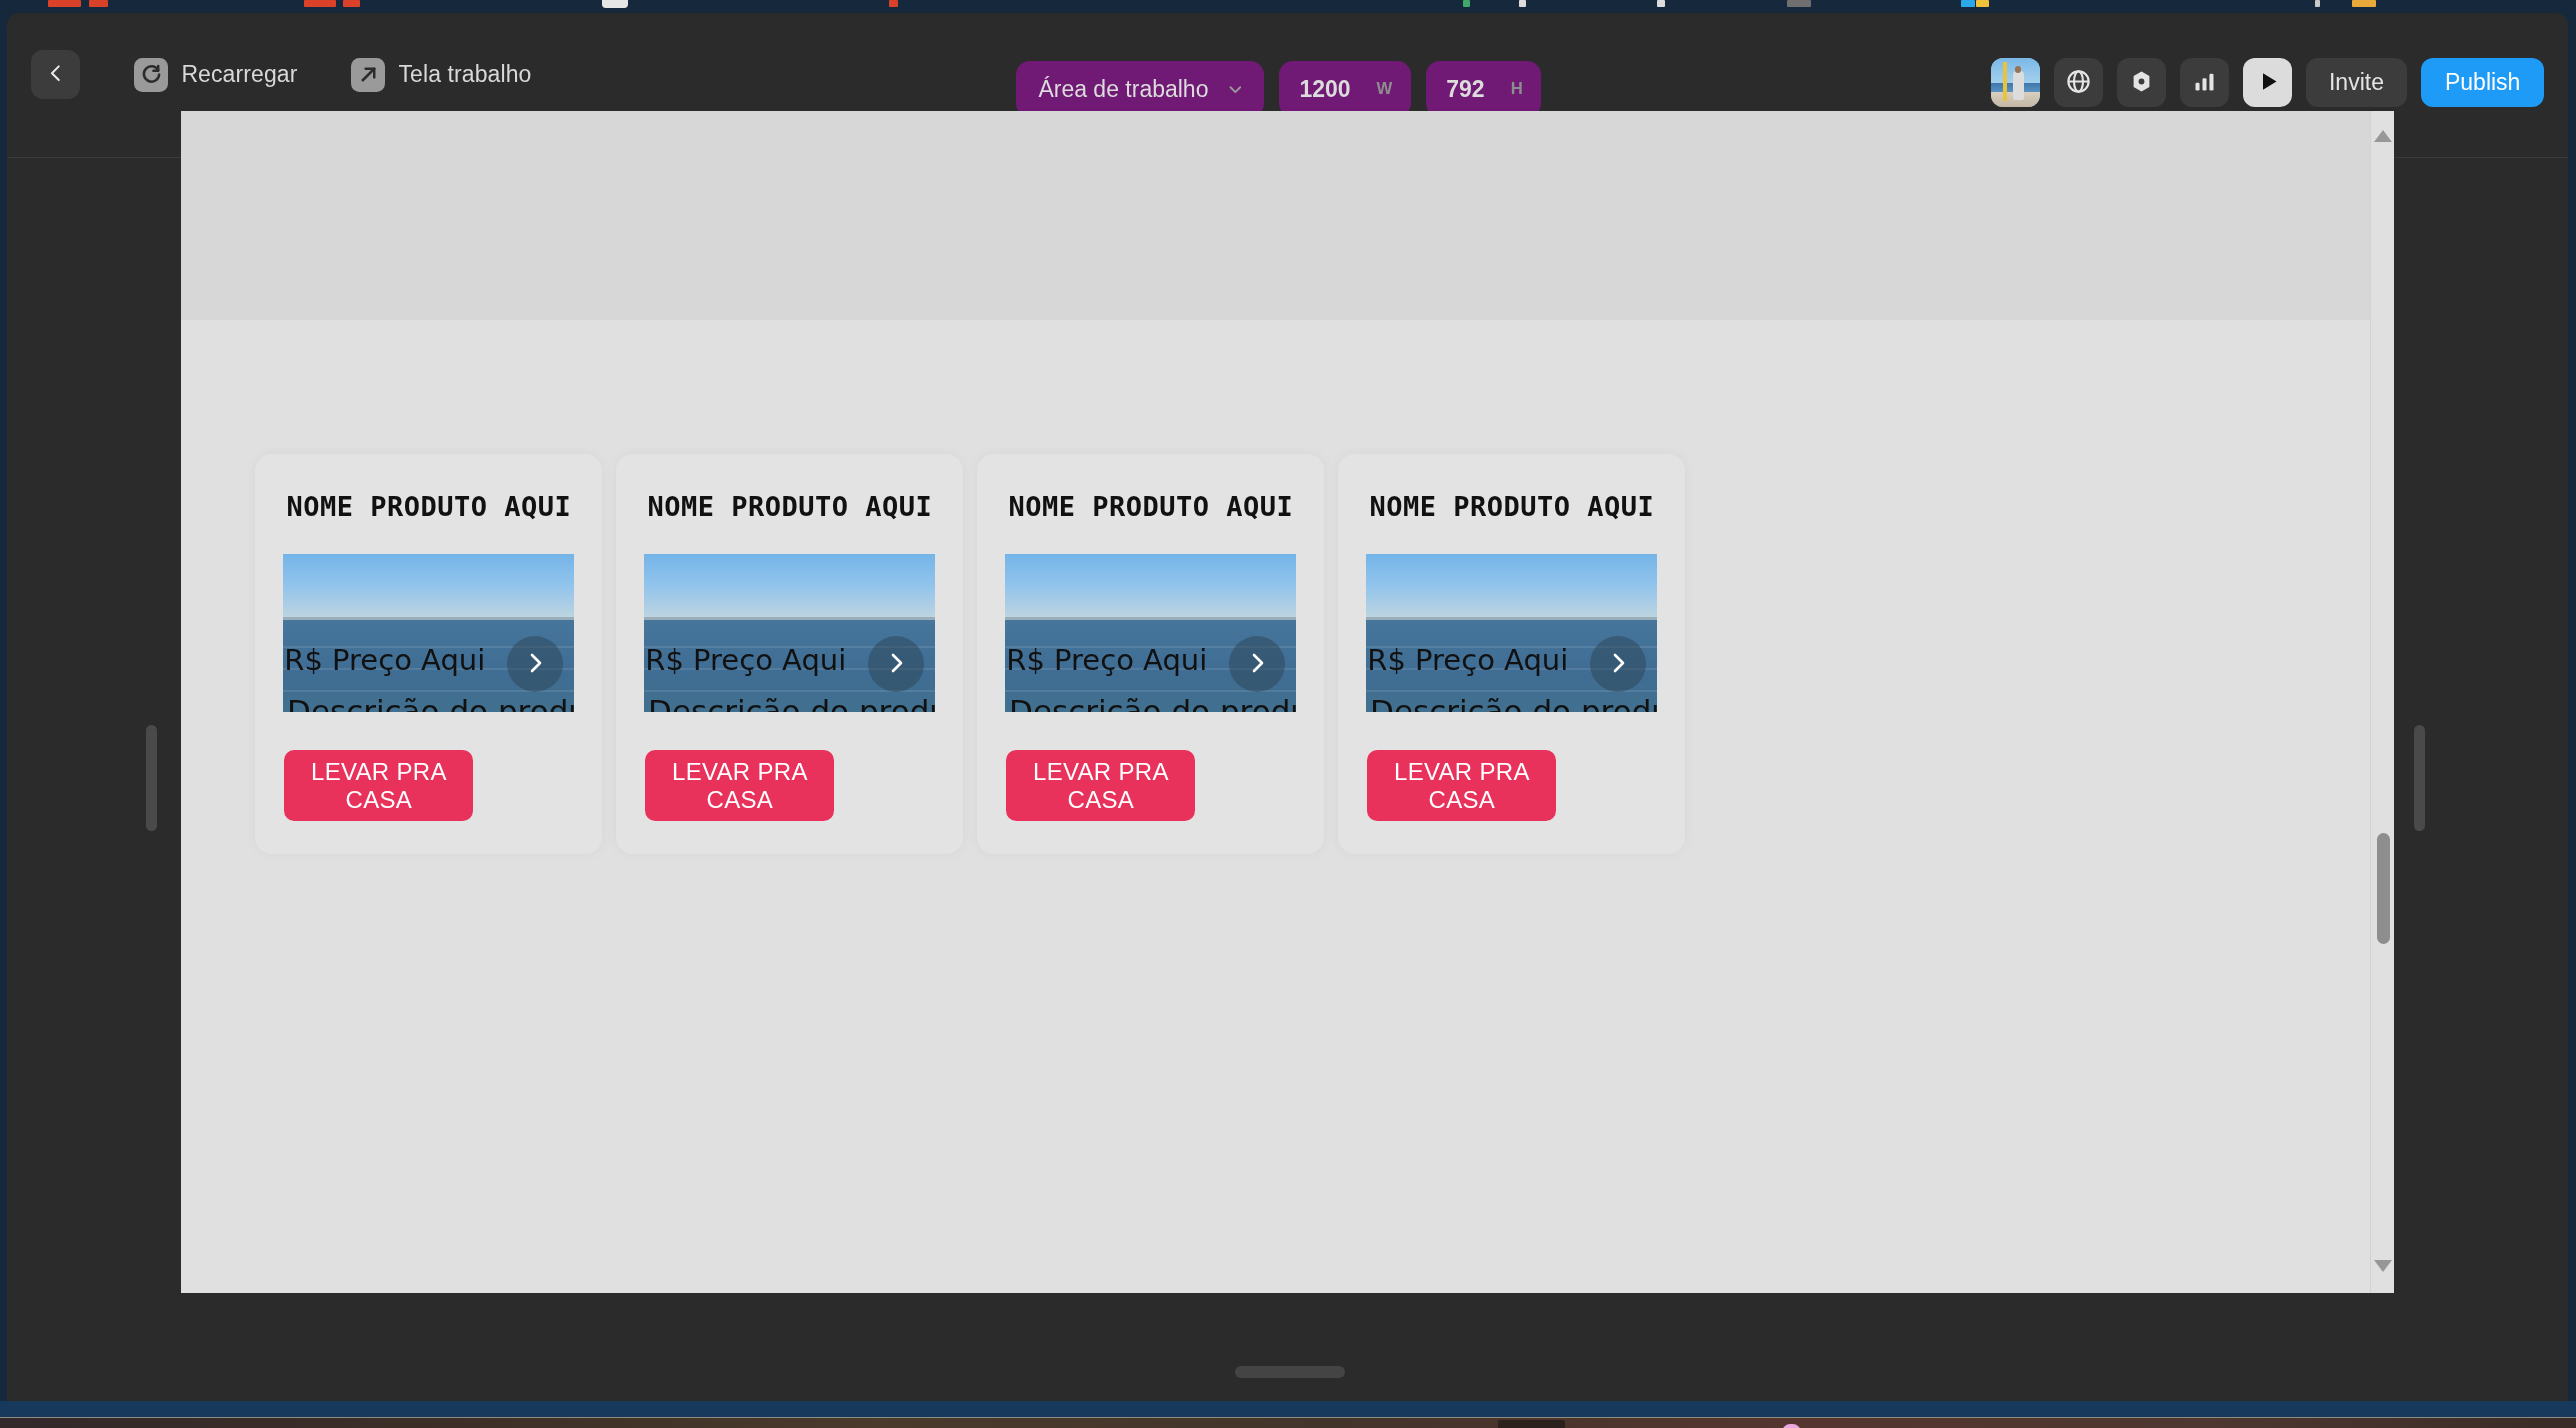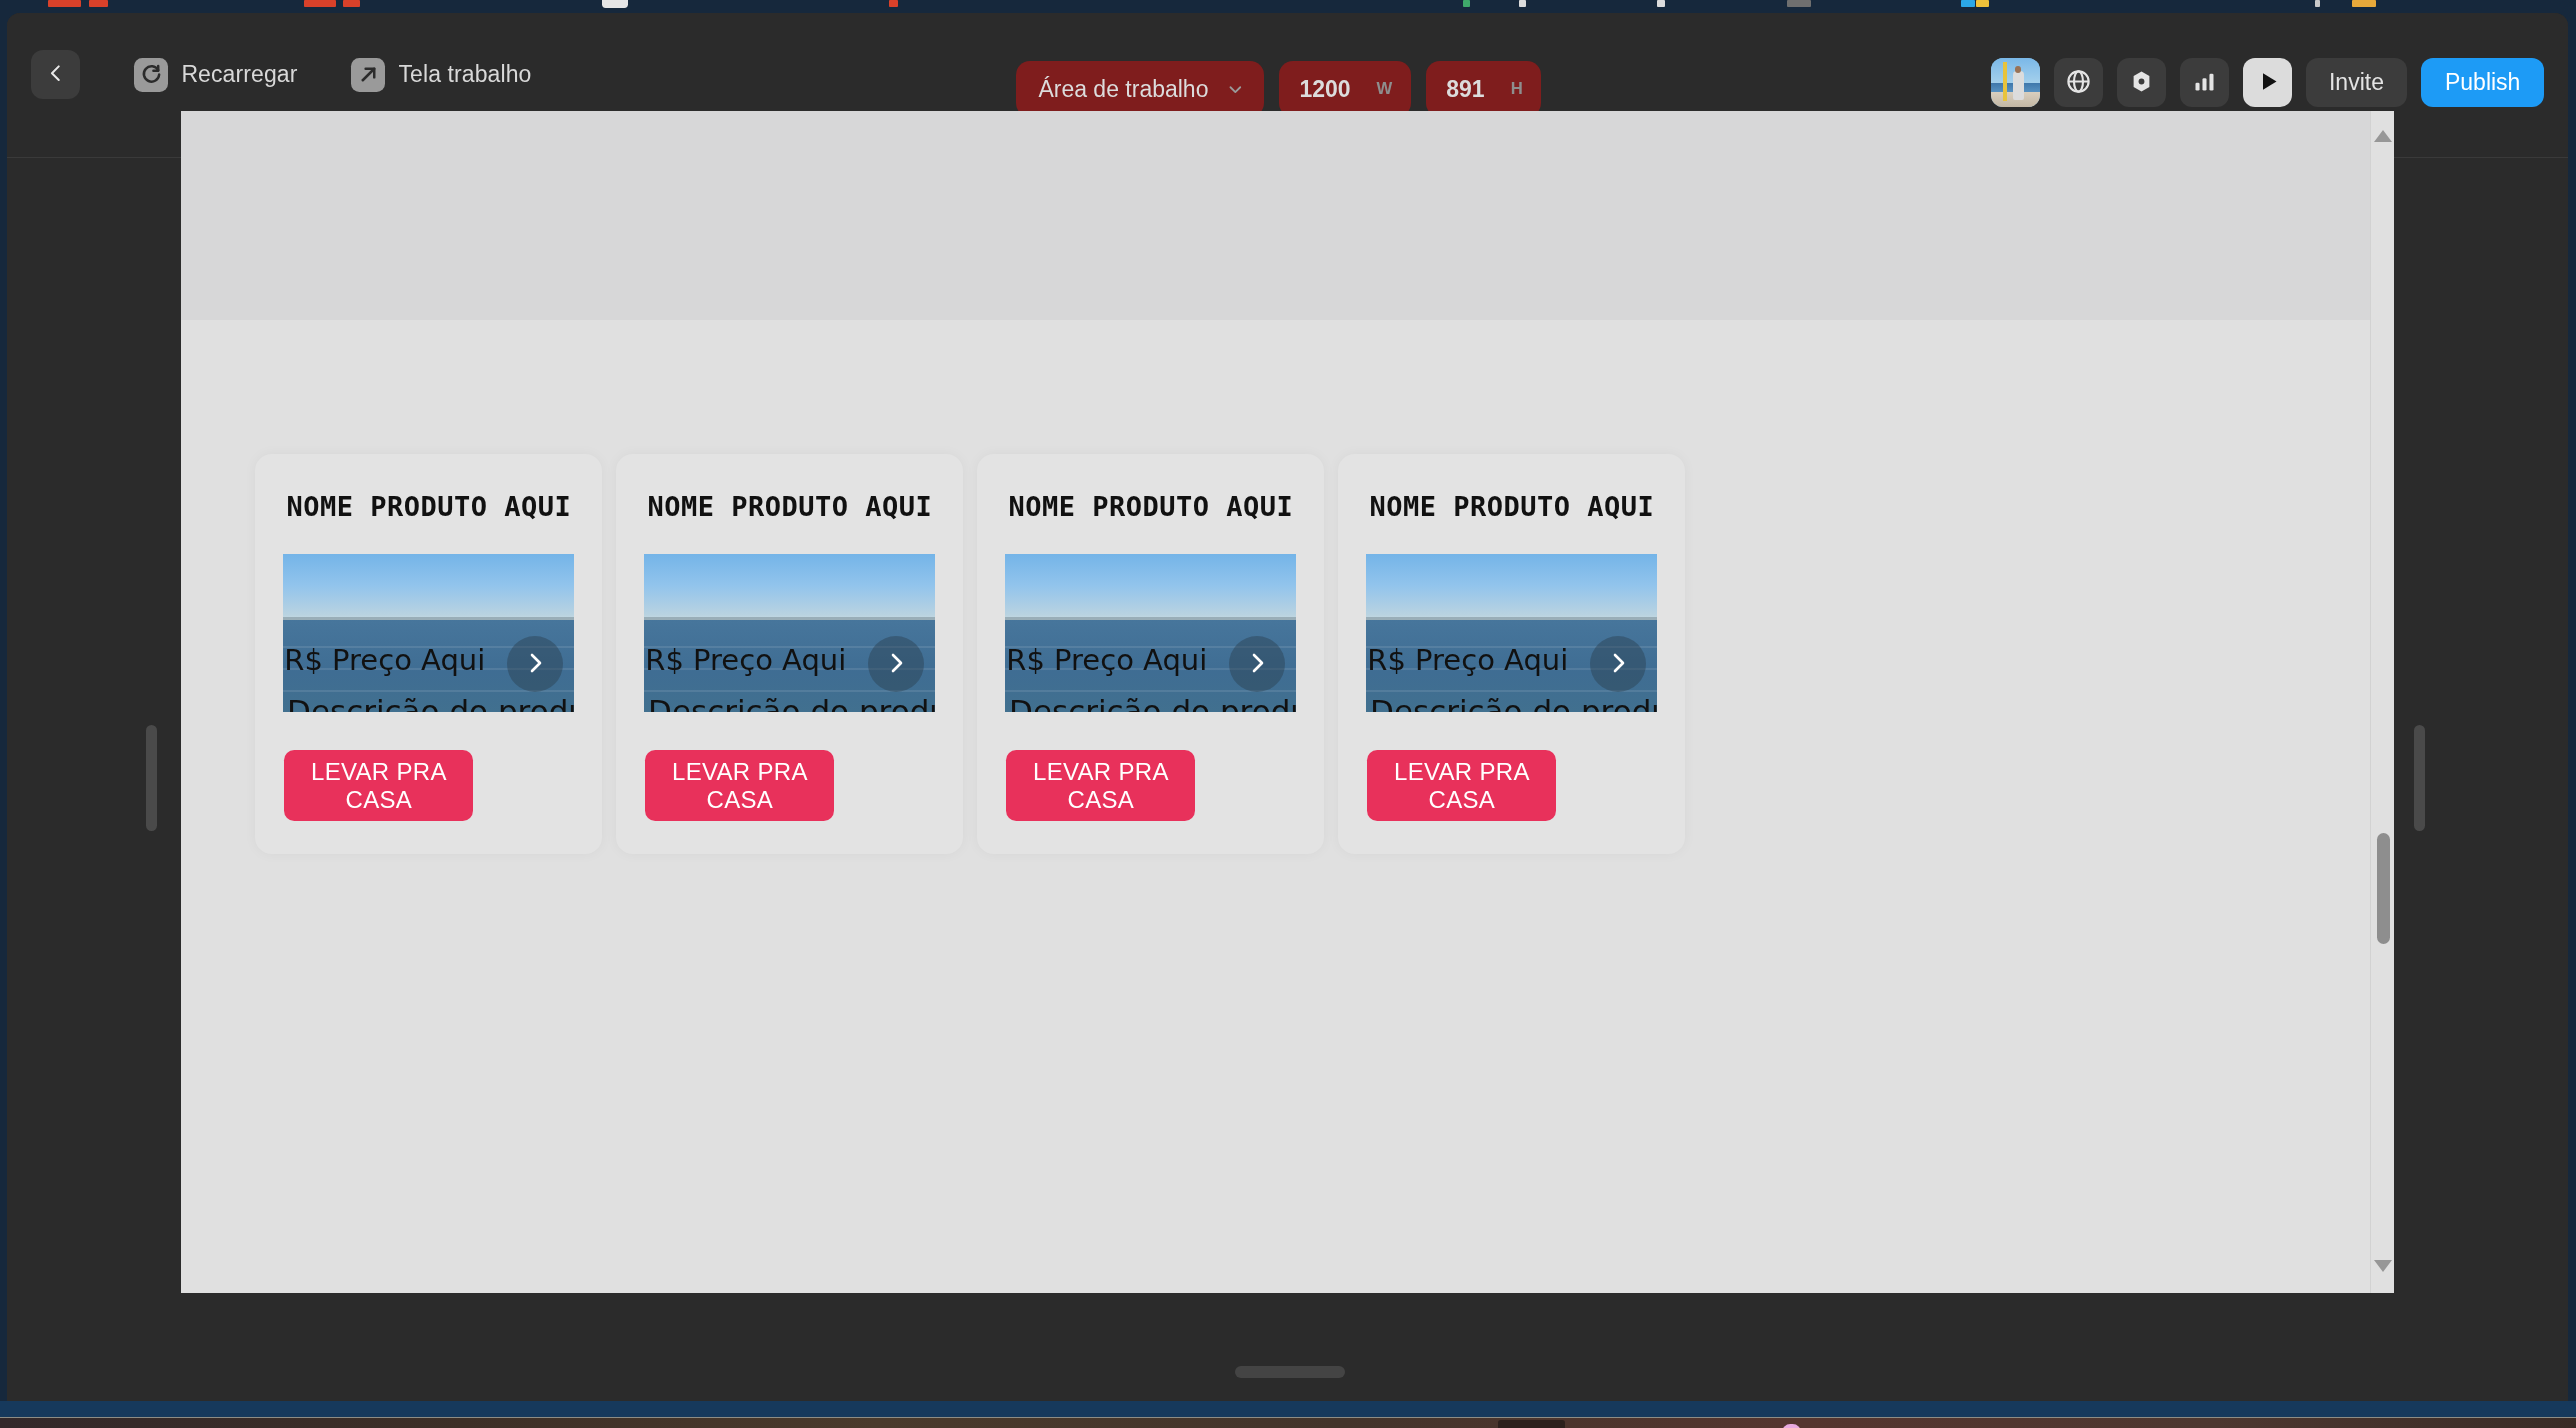--- a/index.html
+++ b/index.html
@@ -64,21 +64,21 @@
     background: #9a9a9a; display:flex; align-items:center; justify-content:center;
   }
   .tb-icon svg { width: 23px; height: 23px; }
   .tb-label { color: #d8d8d8; font-size: 23px; letter-spacing: 0.1px; }
 
   .tb-center {
     position: absolute; left: 1009px; top: 48px;
     display: flex; align-items: center; gap: 15px;
   }
   .pill {
-    height: 56px; border-radius: 14px; background: #7f1d1d;
+    height: 56px; border-radius: 14px; background: #701a75;
     display: flex; align-items: center; cursor: pointer;
   }
   .pill.sel { padding: 0 20.4px 0 22px; gap: 18.5px; }
   .pill.num { padding: 0 18.5px 0 20.4px; gap: 26px; font-weight: bold; }
   .pill-text { color: #dcdcdc; font-size: 23px; }
   .pill-unit { color: #8e8e8e; font-size: 16.7px; }
   .chev-d { width: 16.7px; height: 16.7px; }
 
   .tb-right {
     position: absolute; right: 24px; top: 45px;
@@ -290,21 +290,21 @@
             <svg viewBox="0 0 24 24" fill="none" stroke="#9a9a9a" stroke-width="2.6" stroke-linecap="round" stroke-linejoin="round">
               <polyline points="5 9 12 16 19 9"></polyline>
             </svg>
           </span>
         </div>
         <div class="pill num">
           <span class="pill-text">1200</span>
           <span class="pill-unit">W</span>
         </div>
         <div class="pill num">
-          <span class="pill-text">891</span>
+          <span class="pill-text">792</span>
           <span class="pill-unit">H</span>
         </div>
       </div>
 
       <div class="tb-right">
         <div class="avatar">
           <div class="av-sky"></div>
             <div class="av-sea"></div>
             <div class="av-sand"></div>
           <div class="av-pole"></div>

